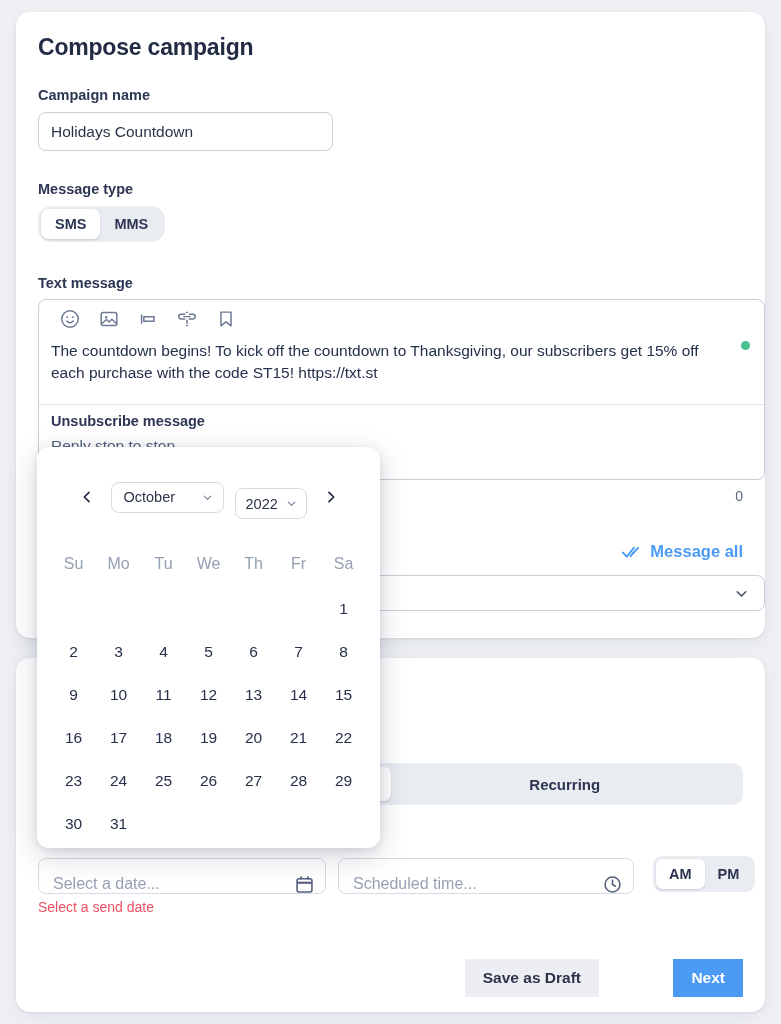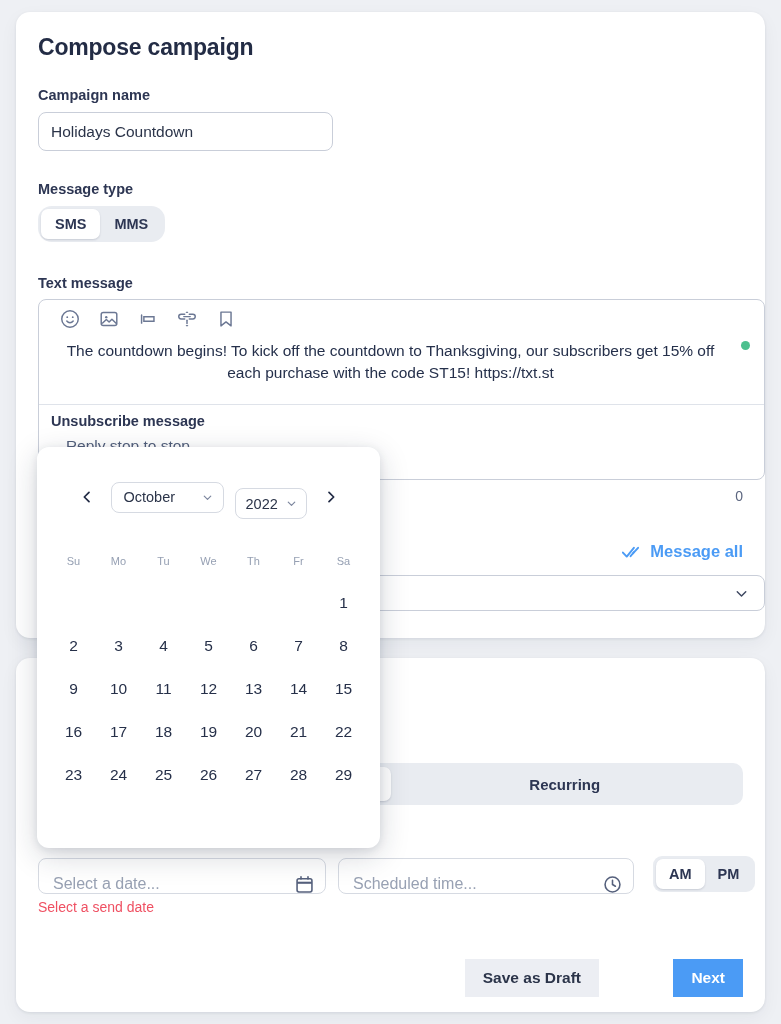--- a/index.html
+++ b/index.html
@@ -59,21 +59,21 @@
     box-shadow: 0 1px 2px rgba(30,40,70,.16);
   }
   #seg-message-type { left: 22px; top: 194px; border-radius: 14px; }
 
   
   #lbl-text-message { position: absolute; left: 22px; top: 263px; }
   #box-text-message {
     position: absolute; left: 22px; top: 287px;
     width: 727px; height: 181px;
     border: 1px solid #c9ced9; border-radius: 8px;
-    background: #fff; overflow: hidden; text-align: center;
+    background: #fff; overflow: hidden;
   }
   #editor-toolbar {
     height: 34px; display: flex; align-items: center;
     gap: 17px; padding: 4px 0 0 20px;
   }
   .tb-icon { width: 22px; height: 22px; cursor: pointer; display: block; }
   #message-body {
     position: relative;
     padding: 6px 34px 0 12px;
     font-size: 15.5px; line-height: 22px; color: #25304b;
@@ -195,21 +195,21 @@
   #dp-month { width: 113px; }
   #dp-year { width: 72px; padding: 0 8px 0 10px; margin-top: 13px; }
   .dp-pill .cv { margin-left: 6px; display: flex; }
 
   #dp-weekdays, .dp-week {
     display: grid; grid-template-columns: repeat(7, 1fr);
     padding: 0 14px;
   }
   #dp-weekdays {
     margin-top: 36px;
-    font-size: 11px; color: #96a0b3; text-align: center;
+    font-size: 16px; color: #96a0b3; text-align: center;
   }
   #dp-grid { margin-top: 14px; }
   .dp-week { height: 43px; }
   .dp-day {
     display: flex; align-items: center; justify-content: center;
     font-size: 15.5px; color: #263049; cursor: pointer;
     border-radius: 50%;
   }
   .dp-day.empty { cursor: default; }
 </style>
@@ -413,16 +413,25 @@
         </div>
         <div class="dp-week">
           <div class="dp-day">23</div>
           <div class="dp-day">24</div>
           <div class="dp-day">25</div>
           <div class="dp-day">26</div>
           <div class="dp-day">27</div>
           <div class="dp-day">28</div>
           <div class="dp-day">29</div>
         </div>
+        <div class="dp-week">
+          <div class="dp-day">30</div>
+          <div class="dp-day">31</div>
+          <div class="dp-day empty"></div>
+          <div class="dp-day empty"></div>
+          <div class="dp-day empty"></div>
+          <div class="dp-day empty"></div>
+          <div class="dp-day empty"></div>
+        </div>
       </div>
   </div>
 
 </div>
 
 </body></html>

